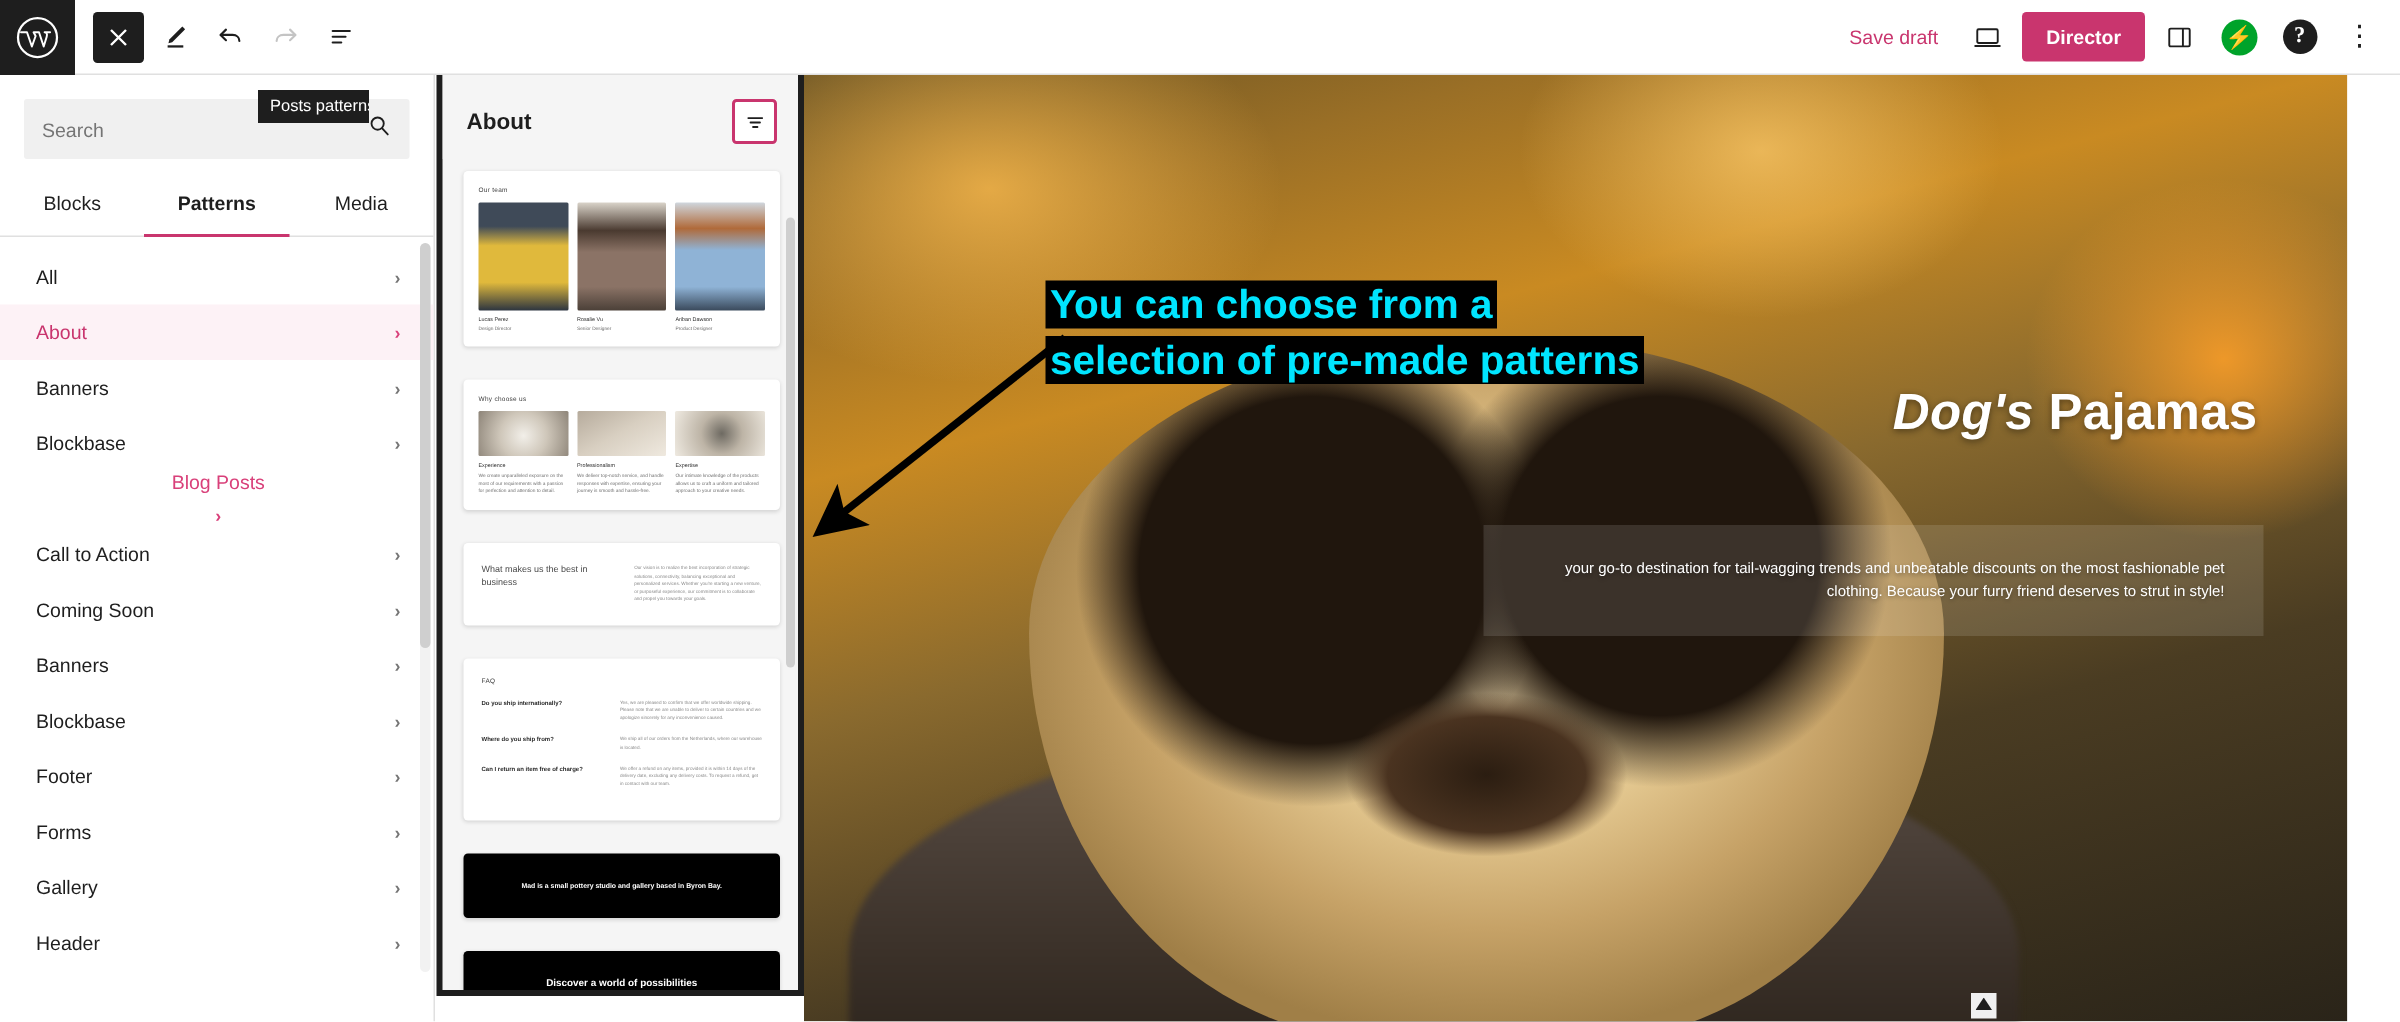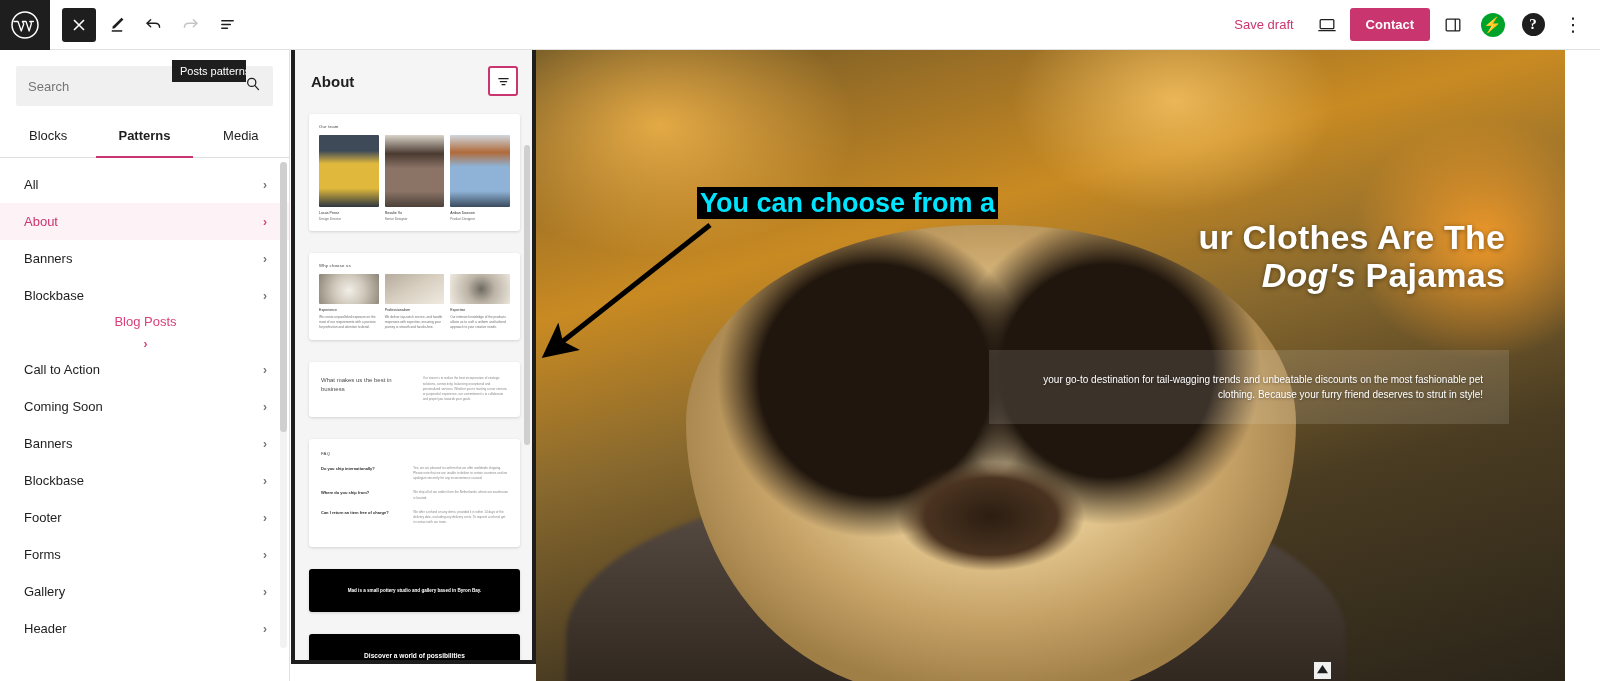--- a/index.html
+++ b/index.html
@@ -265,21 +265,21 @@
       </button>
     </div>
     <div class="tb-right">
       <button class="save-draft">Save draft</button>
       <button class="icon-btn">
         <svg width="20" height="20" viewBox="0 0 22 22" fill="none" stroke="#1e1e1e" stroke-width="1.4">
           <rect x="3.5" y="5" width="15" height="10" rx="1"></rect>
             <path d="M2 17.2h18" stroke-linecap="round"></path>
         </svg>
       </button>
-      <button class="publish-btn">Contact</button>
+      <button class="publish-btn">Director</button>
       <button class="icon-btn">
         <svg width="20" height="20" viewBox="0 0 22 22" fill="none" stroke="#1e1e1e" stroke-width="1.4">
           <rect x="3.5" y="4.5" width="15" height="13" rx="1"></rect>
             <path d="M13.5 4.5v13"></path>
         </svg>
       </button>
       <button class="icon-btn">
         <span class="jetpack">⚡</span>
       </button>
       <button class="icon-btn">
@@ -290,21 +290,21 @@
       </button>
     </div>
   </div>
 
   <div class="canvas">
     <div class="hero">
       <div class="dog-body"></div>
       <div class="dog"></div>
     </div>
     <div class="hero-h1">
-      <span>ur Clothes Are The</span><br>
+      <br>
       <em>Dog's</em><span> Pajamas</span>
     </div>
     <div class="hero-card">your go-to destination for tail-wagging trends and unbeatable discounts on the most fashionable pet clothing. Because your furry friend deserves to strut in style!</div>
   </div>
   <div class="canvas-edge"></div>
 
   <div class="inserter">
     <div class="search-wrap">
       <div class="search-box">
         <input type="text" placeholder="Search" style="">
@@ -476,18 +476,19 @@
   <svg class="anno-arrow" width="210" height="160">
     <defs>
       <marker id="ah" markerWidth="7" markerHeight="7" refX="5.4" refY="3.5" orient="auto">
         <path d="M7,3.5 L0,7 L1.6,3.5 L0,0 z" fill="#000"></path>
       </marker>
     </defs>
     <line x1="190" y1="10" x2="28" y2="138" stroke="#000" stroke-width="5" marker-end="url(#ah)"></line>
   </svg>
   <div class="anno-text">
     <span>You can choose from a</span><br>
+    <span>selection of pre-made patterns</span>
   </div>
 
   <div class="vscroll">
       <i></i>
     </div>
 </div>
 
 </body></html>

